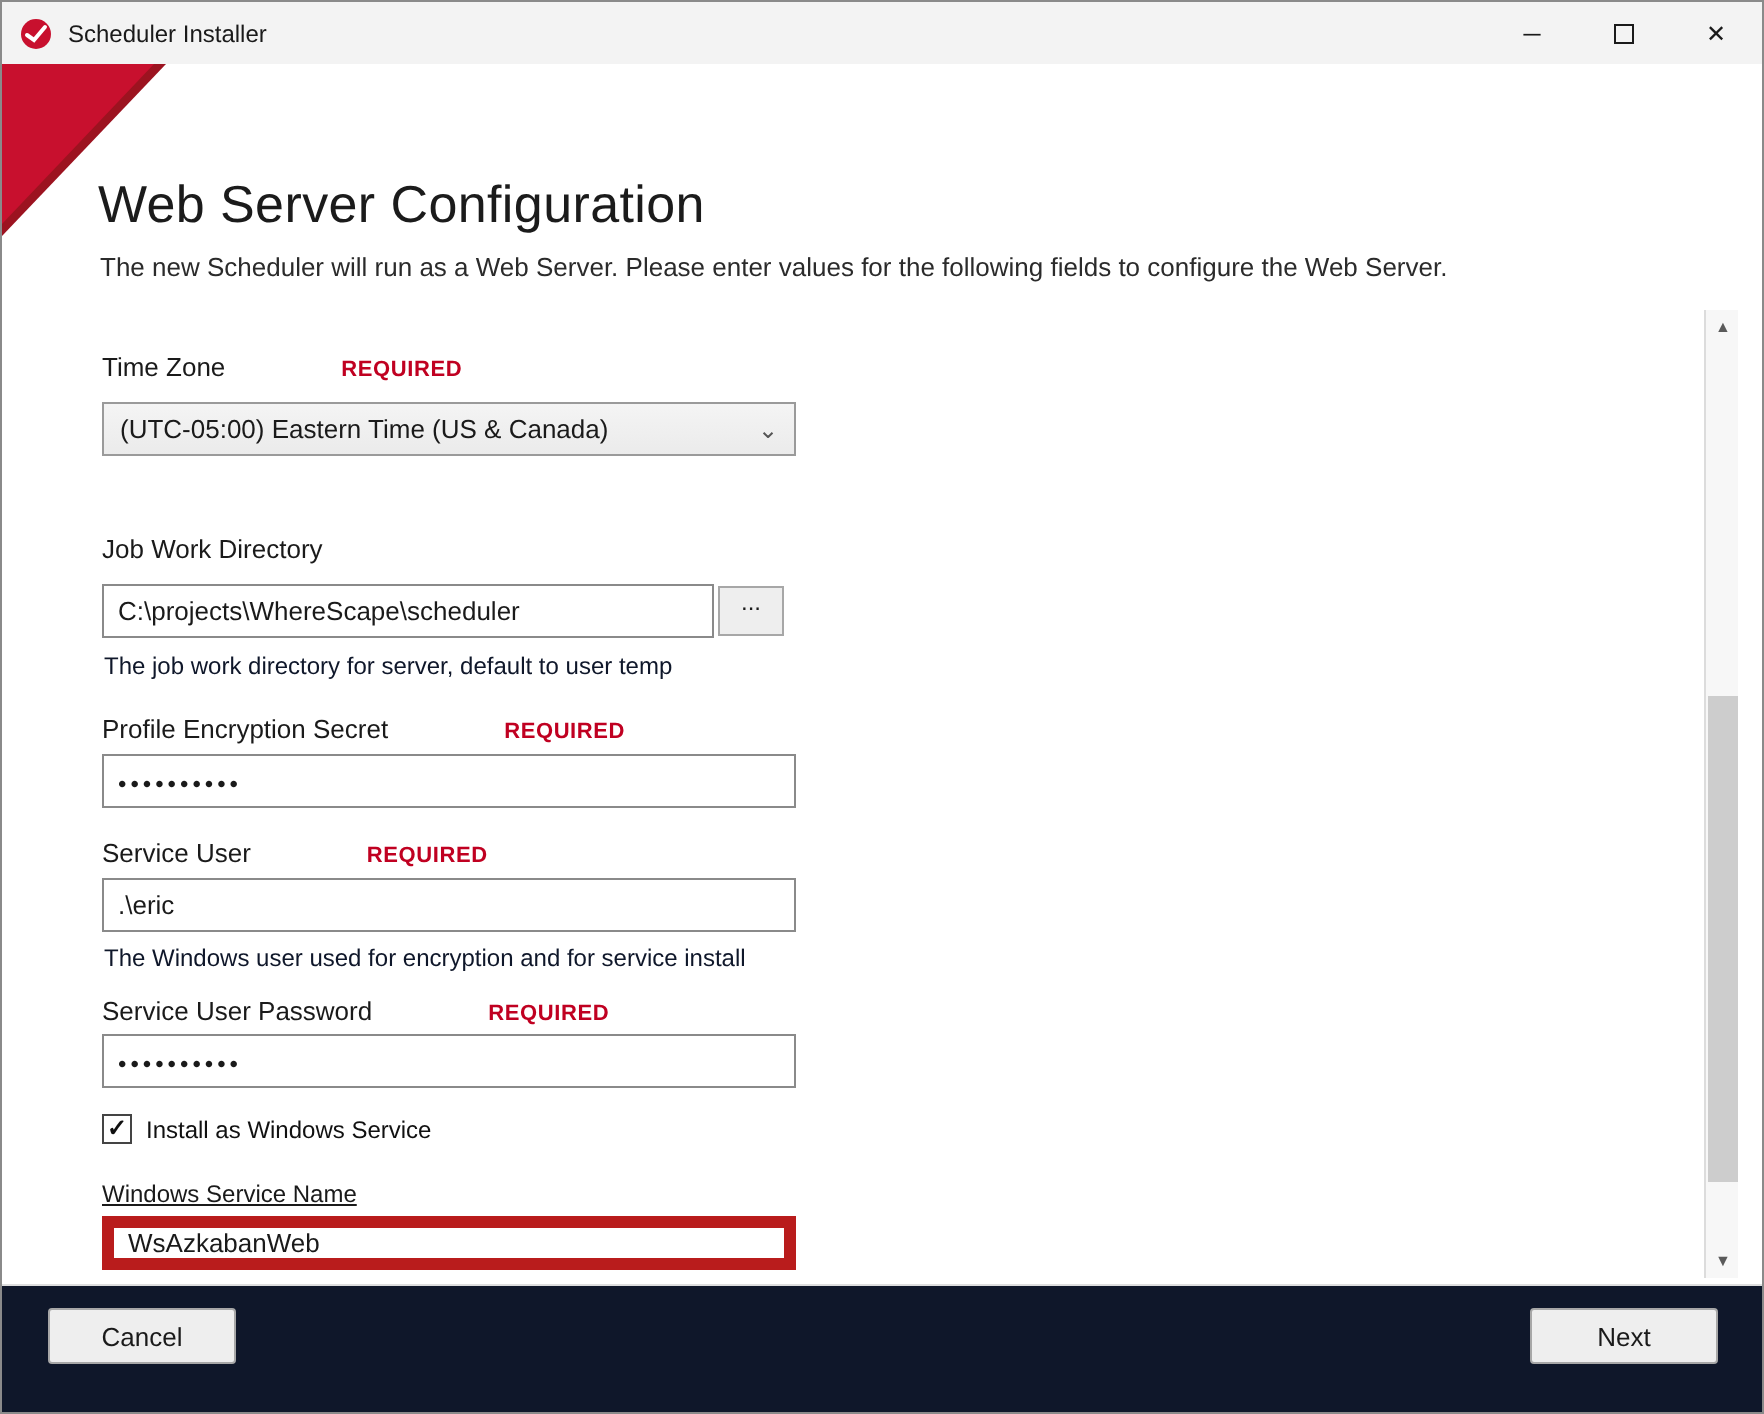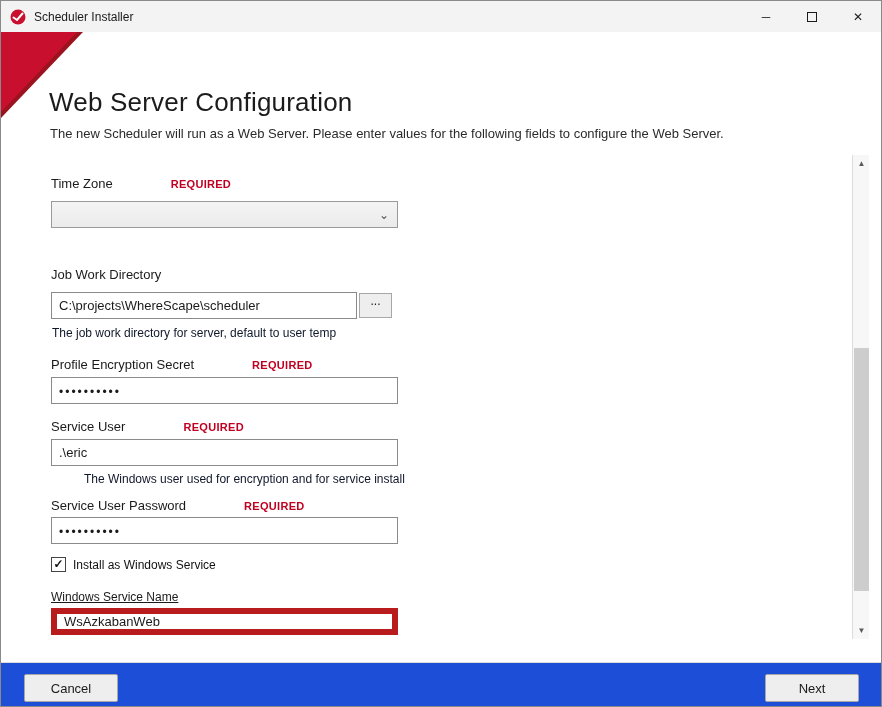--- a/index.html
+++ b/index.html
@@ -124,22 +124,22 @@
   }
   .scroll-arrow.up { top: 0; }
   .scroll-arrow.down { bottom: 0; }
   .scroll-thumb {
     position: absolute; left: 1px; top: 193px; width: 15px; height: 243px;
     background: #cdcdcd;
   }
 
   
   .footer {
-    position: absolute; left: 0; right: 0; bottom: 0; height: 44px;
-    background: #1d4ed8; border-top: 1px solid #dedede;
+    position: absolute; left: 0; right: 0; bottom: 0; height: 64px;
+    background: #0f172a; border-top: 1px solid #dedede;
   }
   .btn {
     position: absolute; top: 11px; width: 94px; height: 28px;
     background: #eeeeee; border: 1px solid #a7a7a7; border-radius: 2px;
     font-family: "Liberation Sans", sans-serif;
     font-size: 13px; color: #1a1a1a; cursor: default;
   }
   .btn-cancel { left: 23px; }
   .btn-previous { left: 647px; }
   .btn-next { left: 764px; }
@@ -172,20 +172,21 @@
   <div class="corner-red"></div>
 
   <div class="page-title">Web Server Configuration</div>
   <div class="page-subtitle">The new Scheduler will run as a Web Server. Please enter values for the following fields to configure the Web Server.</div>
 
   <div class="label-row" style="top:175px;">
     <span>Time Zone</span>
     <span class="required-tag">REQUIRED</span>
   </div>
   <div class="dropdown">
+    <span>(UTC-05:00) Eastern Time (US &amp; Canada)</span>
     <span class="chev">⌄</span>
   </div>
 
   <div class="label-row" style="top:266px;">
     <span>Job Work Directory</span>
   </div>
   <input class="tb" style="top: 291px; width: 306px;" type="text" value="C:\projects\WhereScape\scheduler">
   <button class="browse-btn">
     <span>...</span>
   </button>
@@ -195,21 +196,21 @@
     <span>Profile Encryption Secret</span>
     <span class="required-tag">REQUIRED</span>
   </div>
   <input class="tb masked" style="top: 376px;" type="text" value="••••••••••">
 
   <div class="label-row" style="top:418px;">
     <span>Service User</span>
     <span class="required-tag">REQUIRED</span>
   </div>
   <input class="tb" style="top: 438px;" type="text" value=".\eric">
-  <div class="field-help" style="top:471px;margin-left:32px;">The Windows user used for encryption and for service install</div>
+  <div class="field-help" style="top:471px;">The Windows user used for encryption and for service install</div>
 
   <div class="label-row" style="top:497px;">
     <span>Service User Password</span>
     <span class="required-tag">REQUIRED</span>
   </div>
   <input class="tb masked" style="top: 516px;" type="text" value="••••••••••">
 
   <div class="checkbox-row">
     <span class="checkbox">
       <span>✓</span>

